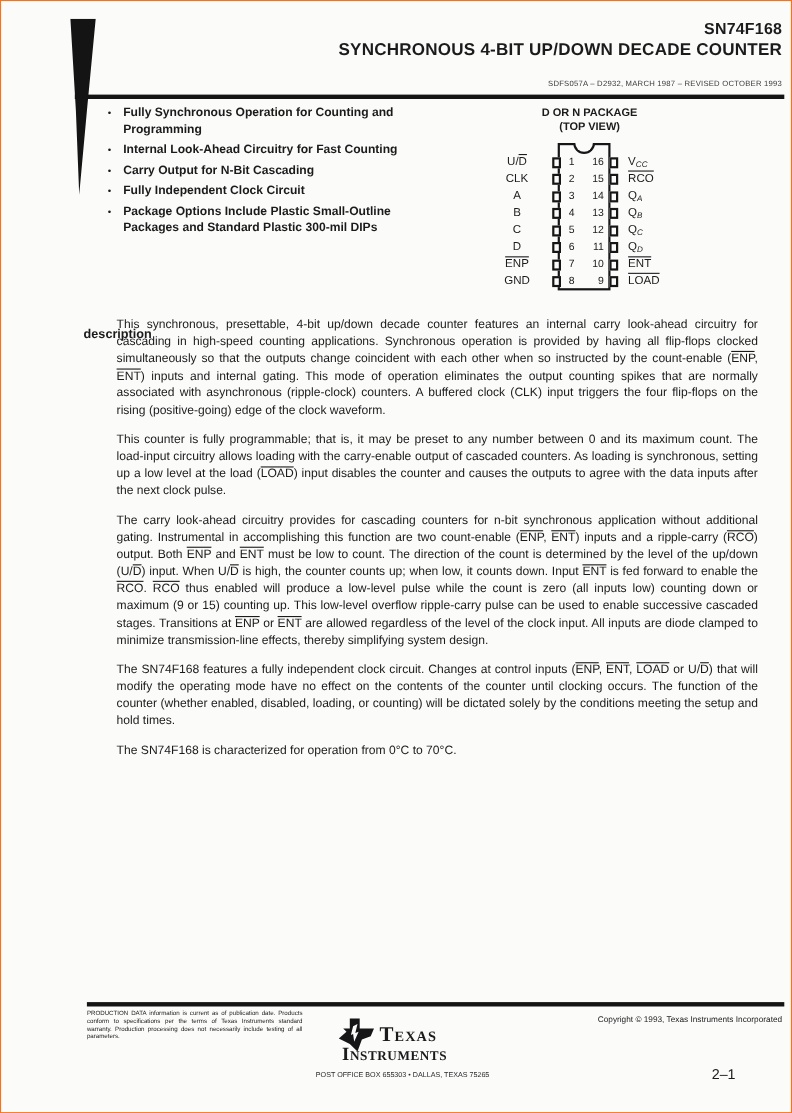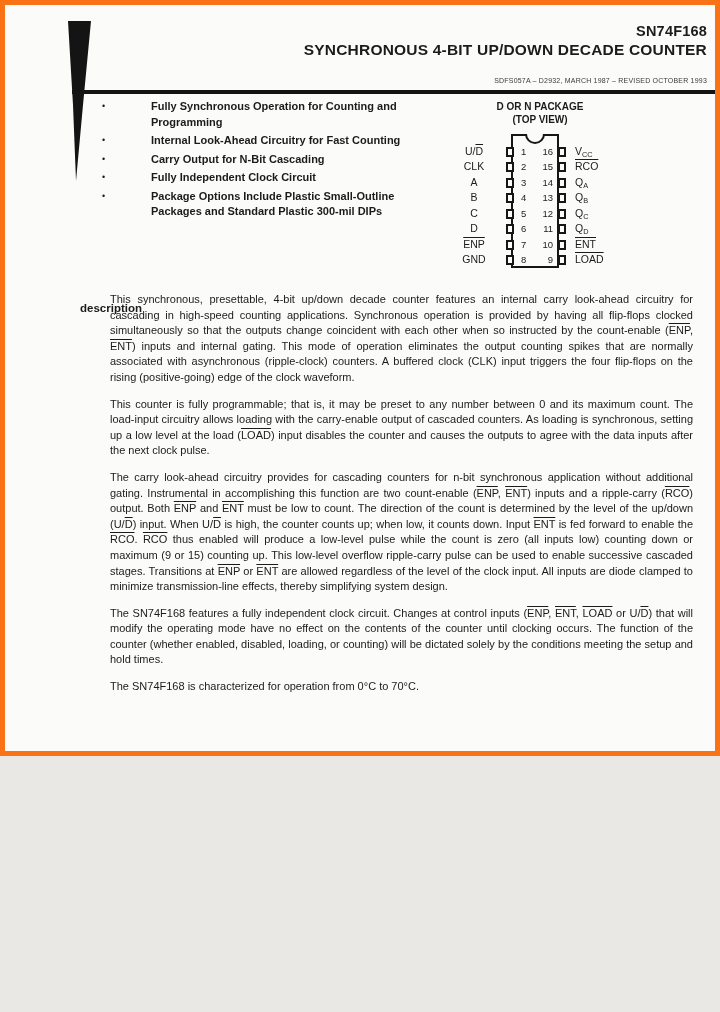--- a/index.html
+++ b/index.html
@@ -1,51 +1,51 @@
 <!DOCTYPE html>
 <html><head>
 <meta charset="utf-8">
 <style>
   html,body{margin:0;padding:0;background:#e9e8e4;}
   .page{
-    position:relative;width:720px;height:756px;background:#fbfbfa;
-    border:5px solid #f97316;box-sizing:border-box;overflow:hidden;
+    position:relative;width:720px;height:1012px;background:#fbfbfa;
+    border:1px solid #f97316;box-sizing:border-box;overflow:hidden;
     font-family:"Liberation Sans",sans-serif;color:#1b1b1b;
   }
   
   .wedge{position:absolute;left:62px;top:16px;}
   .hdr-part{position:absolute;right:8px;top:18px;font-size:14.5px;font-weight:bold;letter-spacing:.2px;}
   .hdr-title{position:absolute;right:8px;top:36px;font-size:15.5px;font-weight:bold;letter-spacing:.2px;}
   .hdr-doc{position:absolute;right:8px;top:72px;font-size:7px;color:#3a3a3a;letter-spacing:.2px;}
   .rule-top{position:absolute;left:67px;top:85px;width:645px;height:4px;background:#141414;}
   
   .features{position:absolute;left:97px;top:94px;width:300px;}
   .feature{display:flex;margin-bottom:3px;}
   .bullet{width:14px;font-size:9px;line-height:15.5px;flex:none;}
-  .feature-text{font-size:11px;font-weight:bold;line-height:15.5px;margin-left:35px;}
+  .feature-text{font-size:11px;font-weight:bold;line-height:15.5px;}
   
   .pkg{position:absolute;left:440px;top:95px;width:240px;}
   .pkg-title,.pkg-sub{width:190px;text-align:center;font-size:10px;font-weight:bold;line-height:13px;}
   .chip-area{position:relative;margin-top:6px;height:142px;font-size:10.5px;}
   .chip-body{position:absolute;left:66px;top:2px;width:44px;height:130px;border:2px solid #161616;background:#fbfbfa;}
   .notch{position:absolute;left:50%;transform:translateX(-50%);top:-2px;width:16px;height:8px;
          border:2px solid #161616;border-top:none;border-radius:0 0 16px 16px;background:#fbfbfa;}
   .pin-row{position:absolute;left:0;width:100%;height:15px;line-height:15px;}
   .p-lbl-l{position:absolute;left:0;top:0;width:58px;text-align:center;}
   .p-stub-l{position:absolute;left:61px;top:3px;width:4px;height:6px;border:2px solid #161616;background:#fbfbfa;}
   .p-num-l{position:absolute;left:76px;top:0;font-size:9.5px;}
   .p-num-r{position:absolute;left:86px;top:0;width:22px;text-align:right;font-size:9.5px;}
   .p-stub-r{position:absolute;left:113px;top:3px;width:4px;height:6px;border:2px solid #161616;background:#fbfbfa;}
   .p-lbl-r{position:absolute;left:130px;top:0;}
   
   .desc-heading{position:absolute;left:75px;top:261px;font-size:11.5px;font-weight:bold;margin-top:36px;}
   .desc-body{position:absolute;left:105px;top:287px;width:583px;}
   .desc-body p{margin:0 0 11px 0;font-size:11px;line-height:15.6px;text-align:justify;}
   .ov{text-decoration:overline;}
-  .sub{font-size:.7em;vertical-align:-0.25em;}
+  .sub{font-size:.7em;vertical-align:-0.25em;font-style:italic;}
   
   .rule-bottom{position:absolute;left:78px;top:910px;width:634px;height:4px;background:#141414;}
   .fineprint{position:absolute;left:78px;top:918px;width:196px;font-size:5.6px;line-height:7px;text-align:justify;color:#222;}
   .copyright{position:absolute;right:8px;top:921px;font-size:7.5px;}
   .ti-logo{position:absolute;left:306px;top:922px;width:140px;height:48px;}
   .ti-mark{position:absolute;left:0;top:2px;}
   .ti-line1{position:absolute;left:38px;top:7px;font-family:"Liberation Serif",serif;font-weight:bold;font-variant:small-caps;font-size:19px;letter-spacing:1px;}
   .ti-line2{position:absolute;left:4px;top:26px;font-family:"Liberation Serif",serif;font-weight:bold;font-variant:small-caps;font-size:17px;letter-spacing:.5px;}
   .address{position:absolute;left:240px;top:973px;width:250px;text-align:center;font-size:6.5px;color:#2c2c2c;}
   .pagenum{position:absolute;left:646px;top:968px;font-size:13px;}

